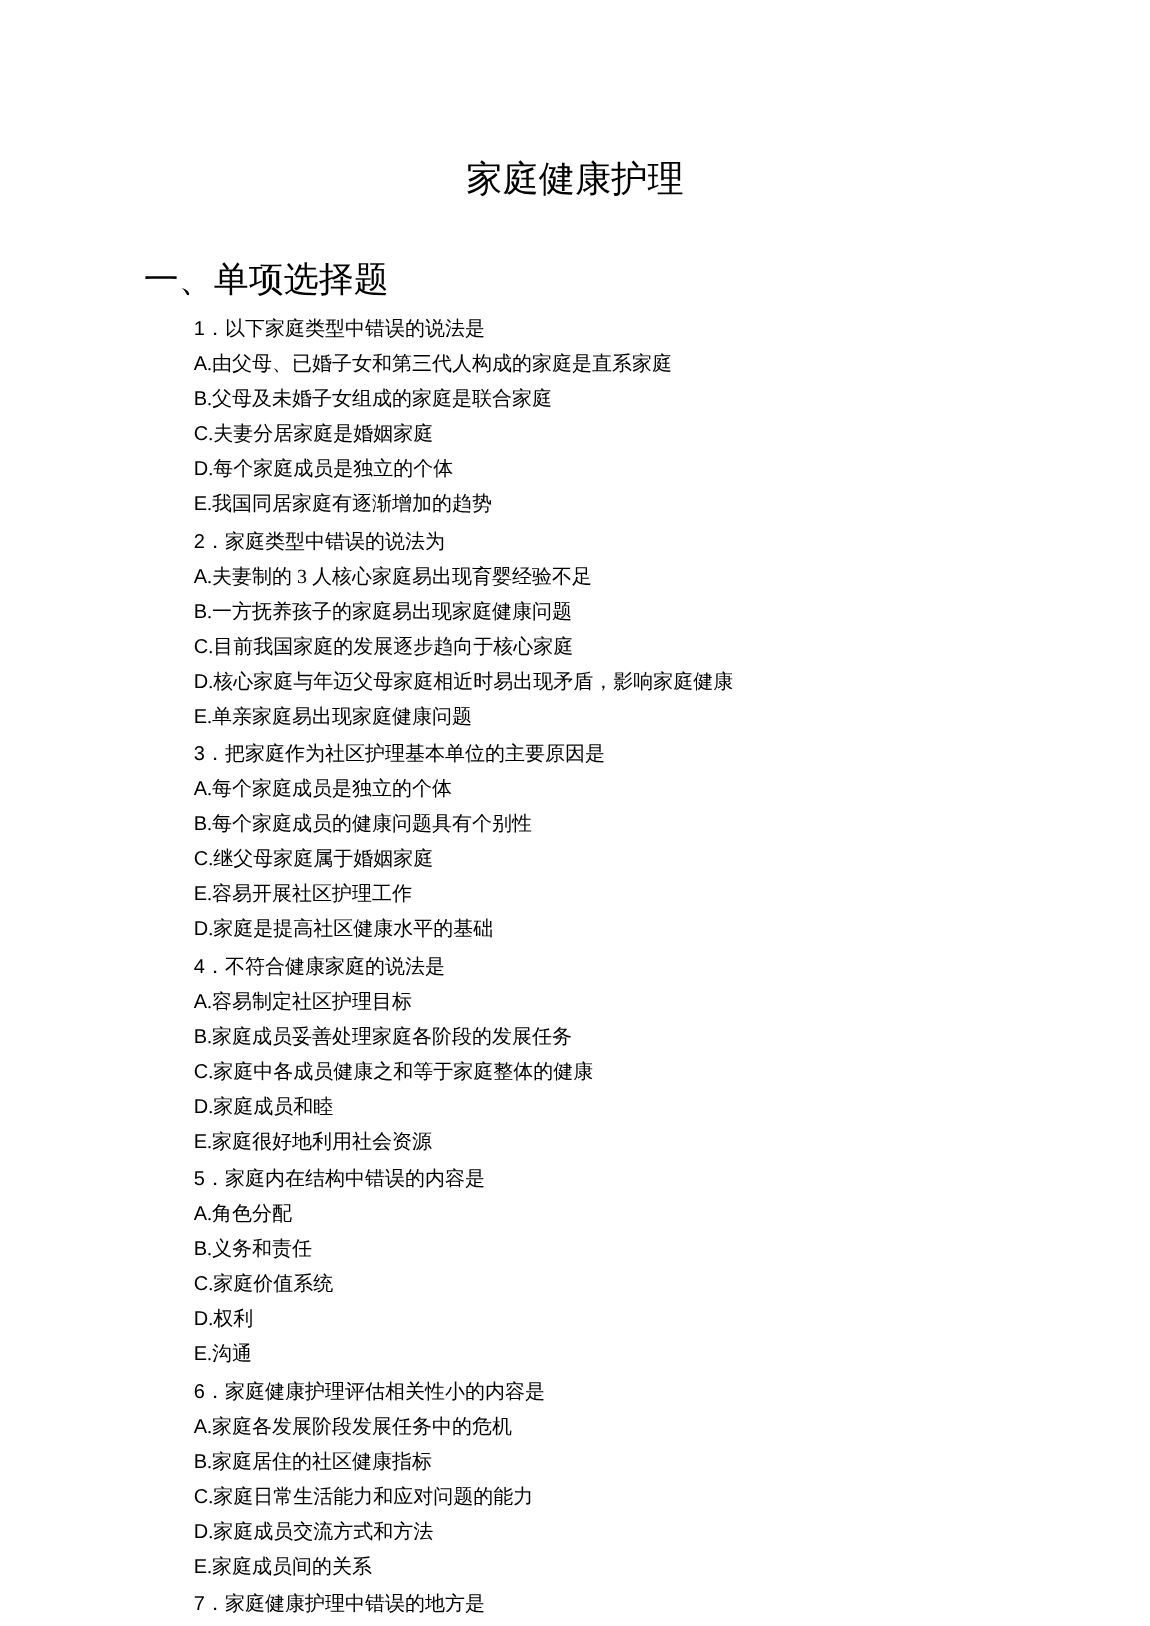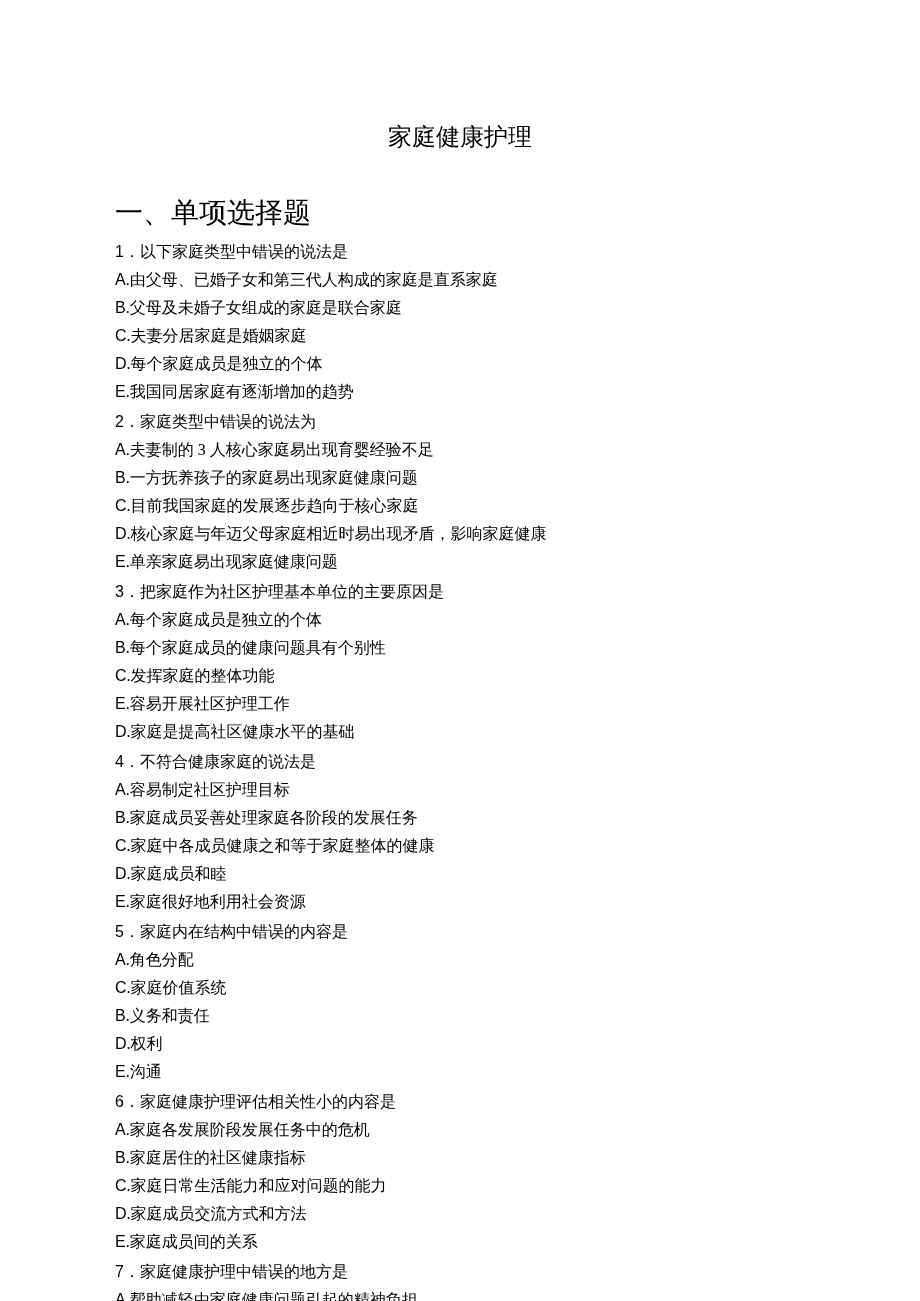--- a/index.html
+++ b/index.html
@@ -6,33 +6,34 @@
       font-family: "SimSun", "宋体", serif;
       background: #ffffff;
       margin: 0;
       padding: 100px 115px 60px 115px;
       color: #000000;
       font-size: 16px;
       line-height: 1.75;
     }
     .title {
       text-align: center;
-      font-size: 24px;
+      font-size: 29px;
       font-weight: normal;
       margin-bottom: 30px;
       font-family: "SimSun", "宋体", serif;
     }
     .section-heading {
       font-size: 28px;
       font-weight: normal;
       margin-bottom: 1px;
       font-family: Liberation Serif, serif;
     }
     .question-block {
       margin-bottom: 2px;
+      margin-left: 40px;
     }
     .question-text {
       margin: 0;
     }
     .option {
       margin: 0;
     }
     .latin {
       font-family: Arial, sans-serif;
     }
@@ -58,37 +59,37 @@
       <p class="option"><span class="latin">A</span><span>.夫妻制的 3 人核心家庭易出现育婴经验不足</span></p>
       <p class="option"><span class="latin">B</span><span>.一方抚养孩子的家庭易出现家庭健康问题</span></p>
       <p class="option"><span class="latin">C</span><span>.目前我国家庭的发展逐步趋向于核心家庭</span></p>
       <p class="option"><span class="latin">D</span><span>.核心家庭与年迈父母家庭相近时易出现矛盾，影响家庭健康</span></p>
       <p class="option"><span class="latin">E</span><span>.单亲家庭易出现家庭健康问题</span></p>
     </div>
     <div class="question-block">
       <p class="question-text"><span class="latin">3</span><span>．把家庭作为社区护理基本单位的主要原因是</span></p>
       <p class="option"><span class="latin">A</span><span>.每个家庭成员是独立的个体</span></p>
       <p class="option"><span class="latin">B</span><span>.每个家庭成员的健康问题具有个别性</span></p>
-      <p class="option"><span class="latin">C</span><span>.发挥家庭的整体功能</span></p>
+      <p class="option"><span class="latin">C</span><span>.继父母家庭属于婚姻家庭</span></p>
       <p class="option"><span class="latin">E</span><span>.容易开展社区护理工作</span></p>
       <p class="option"><span class="latin">D</span><span>.家庭是提高社区健康水平的基础</span></p>
     </div>
     <div class="question-block">
       <p class="question-text"><span class="latin">4</span><span>．不符合健康家庭的说法是</span></p>
       <p class="option"><span class="latin">A</span><span>.容易制定社区护理目标</span></p>
       <p class="option"><span class="latin">B</span><span>.家庭成员妥善处理家庭各阶段的发展任务</span></p>
       <p class="option"><span class="latin">C</span><span>.家庭中各成员健康之和等于家庭整体的健康</span></p>
       <p class="option"><span class="latin">D</span><span>.家庭成员和睦</span></p>
       <p class="option"><span class="latin">E</span><span>.家庭很好地利用社会资源</span></p>
     </div>
     <div class="question-block">
       <p class="question-text"><span class="latin">5</span><span>．家庭内在结构中错误的内容是</span></p>
       <p class="option"><span class="latin">A</span><span>.角色分配</span></p>
+      <p class="option"><span class="latin">B</span><span>.义务和责任</span></p>
       <p class="option"><span class="latin">C</span><span>.家庭价值系统</span></p>
-      <p class="option"><span class="latin">B</span><span>.义务和责任</span></p>
       <p class="option"><span class="latin">D</span><span>.权利</span></p>
       <p class="option"><span class="latin">E</span><span>.沟通</span></p>
     </div>
     <div class="question-block">
       <p class="question-text"><span class="latin">6</span><span>．家庭健康护理评估相关性小的内容是</span></p>
       <p class="option"><span class="latin">A</span><span>.家庭各发展阶段发展任务中的危机</span></p>
       <p class="option"><span class="latin">B</span><span>.家庭居住的社区健康指标</span></p>
       <p class="option"><span class="latin">C</span><span>.家庭日常生活能力和应对问题的能力</span></p>
       <p class="option"><span class="latin">D</span><span>.家庭成员交流方式和方法</span></p>
       <p class="option"><span class="latin">E</span><span>.家庭成员间的关系</span></p>

